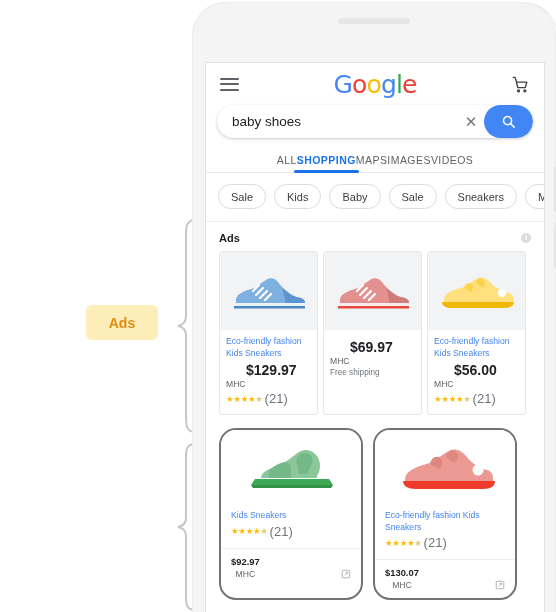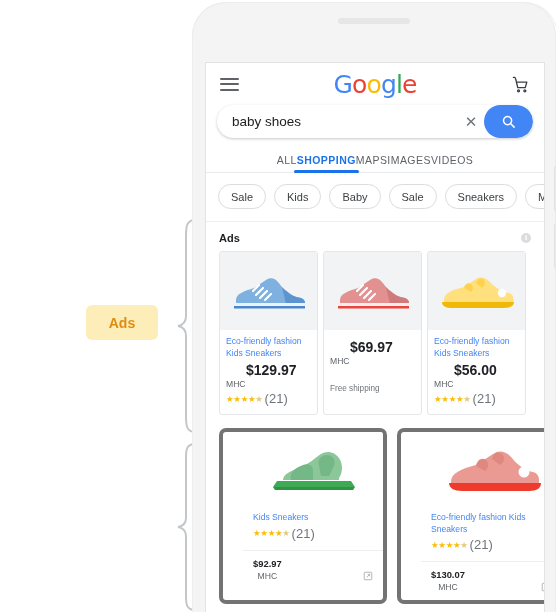--- a/index.html
+++ b/index.html
@@ -127,31 +127,31 @@
   .ads-row{display:flex;gap:5px;padding:0 0 0 13px;}
   .ad-card{
     width:97px;flex:0 0 97px;background:#fff;border:1px solid #e4e6e8;border-radius:3px;
     overflow:hidden;cursor:pointer;
   }
   .ad-img{height:78px;background:#f1f3f4;display:flex;align-items:center;justify-content:center;}
   .ad-body{padding:6px 6px 8px 6px;}
   .ad-title{font-size:8.6px;line-height:1.35;color:#4285f4;}
   .ad-price{font-size:14px;font-weight:700;color:#202124;margin-top:3px;margin-left:20px;}
   .ad-mer{font-size:8.6px;color:#5f6368;margin-top:1px;}
-  .ad-sub{font-size:8.2px;color:#70757a;margin-top:18px;}
+  .ad-sub{font-size:8.2px;color:#70757a;margin-top:2px;}
   .stars{display:flex;align-items:center;gap:2px;margin-top:2px;}
   .stars .s{color:#fbbc04;font-size:8.5px;letter-spacing:-.3px;}
   .stars .s .off{color:#e4c77a;}
   .stars .c{font-size:13px;color:#70757a;}
 
   
   .free-row{display:flex;gap:10px;padding:13px 0 0 13px;}
   .free-card{
-    width:140px;flex:0 0 140px;background:#fff;border:4px solid #737373;border-radius:7px;
-    overflow:hidden;cursor:pointer;padding-left:20px;
+    width:140px;flex:0 0 140px;background:#fff;border:2px solid #737373;border-radius:17px;
+    overflow:hidden;cursor:pointer;
   }
   .free-img{height:76px;display:flex;align-items:center;justify-content:center;background:#fff;}
   .free-body{padding:4px 10px 9px 10px;}
   .free-title{font-size:8.6px;line-height:1.35;color:#4285f4;}
   .free-foot{border-top:1px solid #eceff1;padding:7px 10px 8px 10px;display:flex;align-items:flex-end;justify-content:space-between;text-align:center;}
   .free-price{font-size:9.4px;font-weight:700;color:#202124;}
   .free-mer{font-size:8.6px;color:#5f6368;margin-top:2px;}
   .ext{opacity:.55;}
 </style>
 </head>

